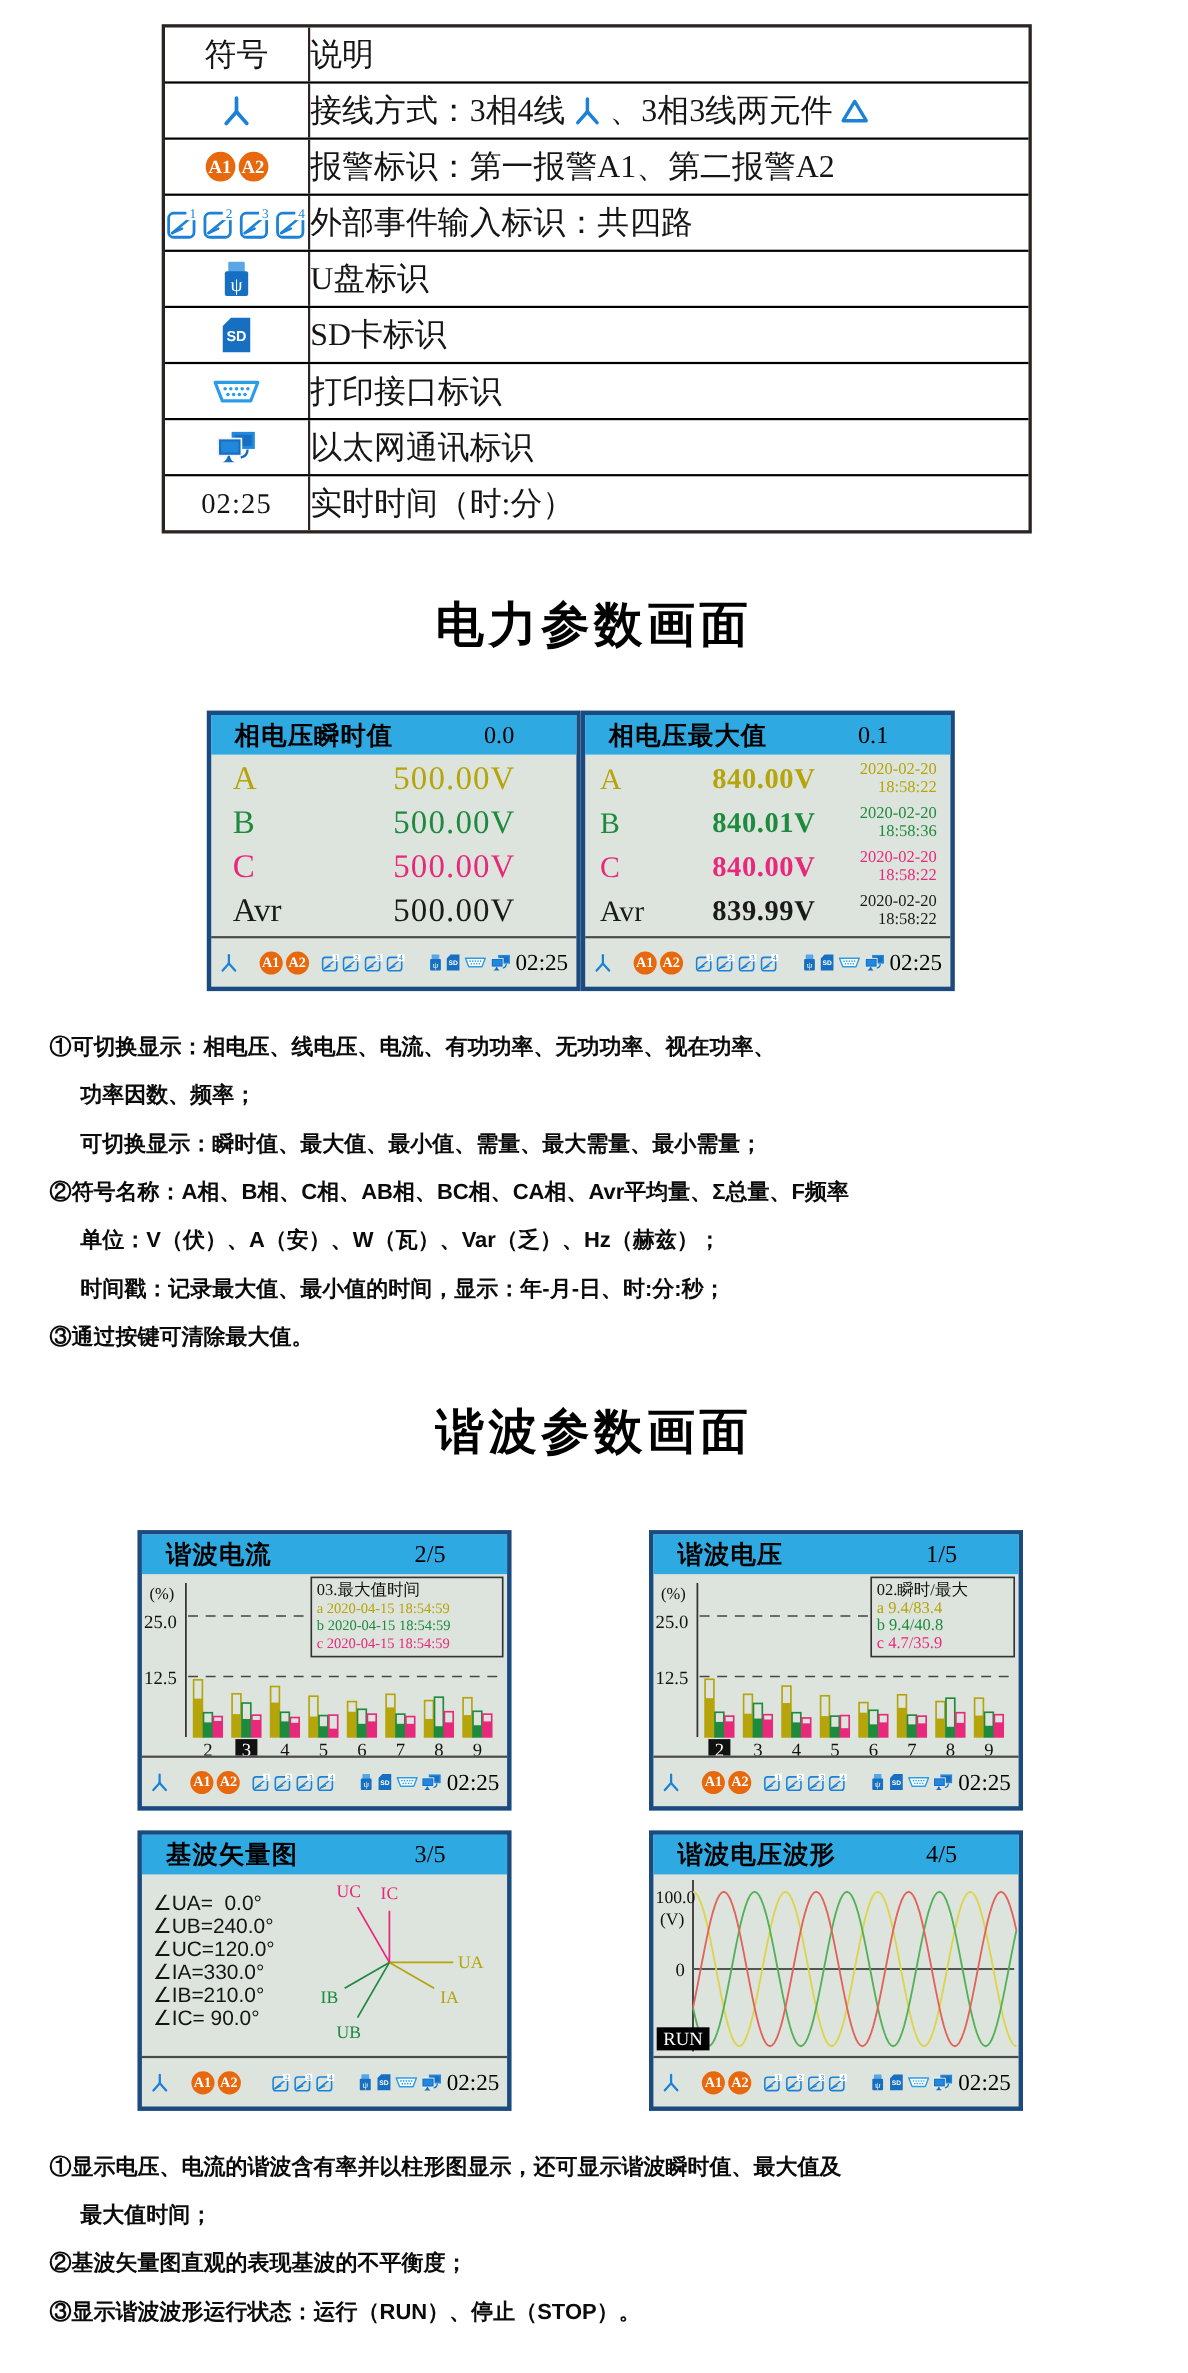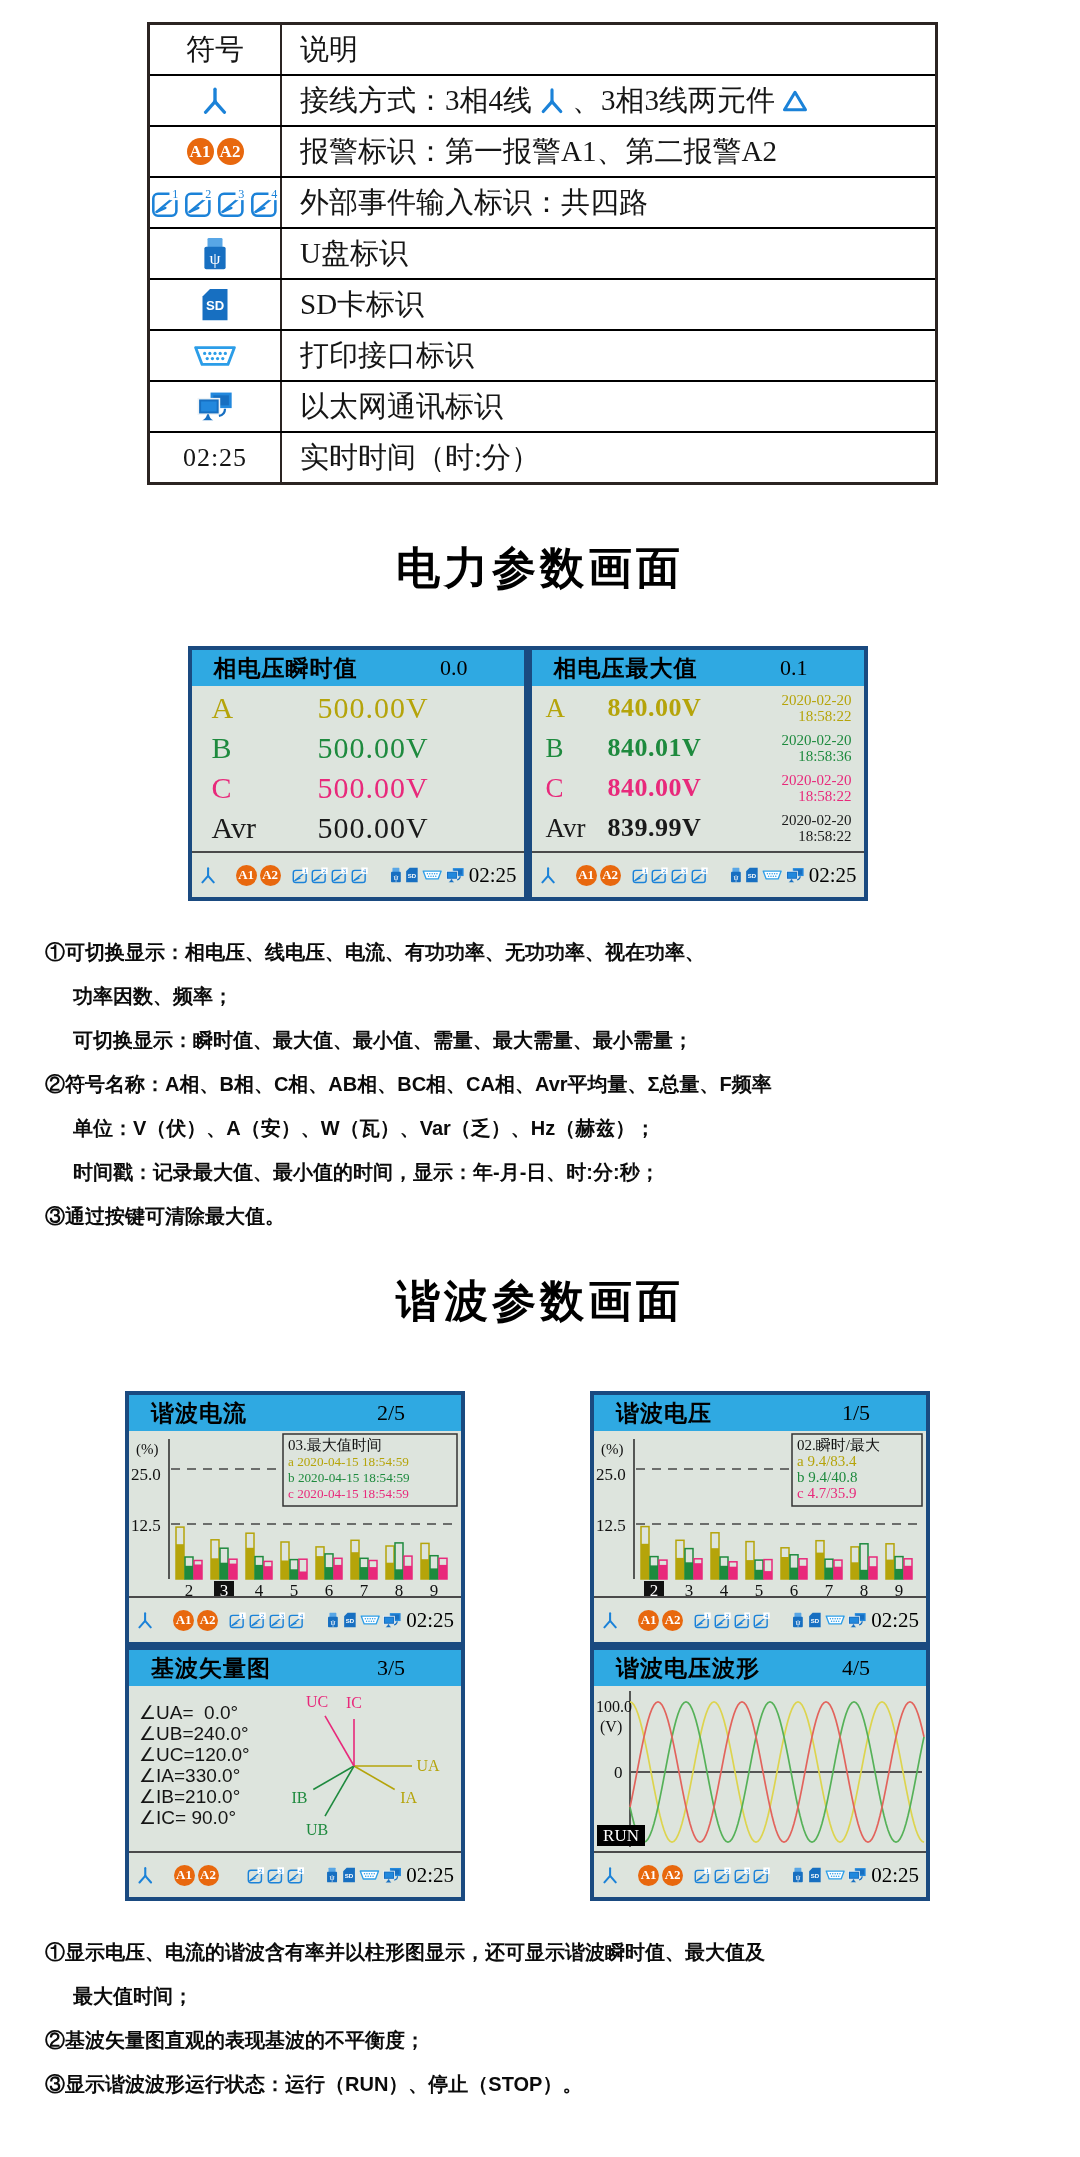--- a/index.html
+++ b/index.html
@@ -6,56 +6,56 @@
   body{width:1080px;height:2157px;position:relative;overflow:hidden;
        font-family:"Liberation Sans",sans-serif;color:#111;}
 
   
   .sym-table{margin:22px 0 0 147px;width:791px;border:3px solid #2b2422;
              font-family:"Liberation Serif",serif;font-size:29px;color:#151515;box-sizing:border-box;}
   .st-row{display:flex;border-bottom:2px solid #000000;height:49px;align-items:center;}
   .st-row:last-child{border-bottom:none;}
   .st-sym{width:130px;border-right:2px solid #2b2422;display:flex;align-items:center;
           justify-content:center;height:100%;gap:3px;flex:none;}
-  .st-desc{flex:1;padding-left:18px;display:flex;align-items:center;gap:6px;white-space:nowrap;}
+  .st-desc{flex:1;display:flex;align-items:center;gap:6px;white-space:nowrap;}
   .alarm-badge{display:inline-flex;align-items:center;justify-content:center;
                background:#e8680e;color:#fff;border-radius:50%;
                font-family:"Liberation Serif",serif;font-weight:bold;}
   .ab-lg{width:27px;height:27px;font-size:17px;}
   .ab-sm{width:21px;height:21px;font-size:13px;flex:none;}
   .st-time{font-size:26px;letter-spacing:1px;}
   [data-icon]{display:inline-flex;align-items:center;justify-content:center;line-height:0;}
 
   
   .section-title{text-align:center;font-size:44px;font-weight:bold;letter-spacing:4px;
                  color:#000;margin:0;}
   .title-power{margin-top:54px;}
   .title-harmonic{margin-top:40px;}
 
   
   .screens-row{display:flex;justify-content:center;margin:48px 150px 0 125px;}
   .screens-grid{display:flex;flex-wrap:wrap;justify-content:space-between;
-                margin:60px 150px 0 125px;}
+                row-gap:18px;margin:60px 150px 0 125px;}
   .lcd{width:340px;height:255px;border:4px solid #1a4a80;background:#dde4dd;
        box-sizing:border-box;display:flex;flex-direction:column;}
   .lcd-header{height:36px;background:#2fa9e2;display:flex;align-items:center;flex:none;}
   .lcd-title{font-weight:bold;font-size:23px;color:#000;margin-left:22px;letter-spacing:1px;}
   .lcd-page{margin-left:auto;margin-right:56px;font-family:"Liberation Serif",serif;font-size:22px;color:#000;}
   .lcd-body{flex:1;position:relative;overflow:hidden;}
   .lcd-status{height:44px;border-top:2px solid #4a4a4a;display:flex;align-items:center;
               padding:0 7px;flex:none;gap:3px;}
   .sb-time{font-family:"Liberation Serif",serif;font-size:21px;color:#000;margin-left:2px;white-space:nowrap;}
   .sb-gap{display:inline-block;flex:none;}
 
   
   .p-rows{padding-top:2px;}
   .p-row{display:flex;align-items:center;height:40px;padding:0 12px;
          font-family:"Liberation Serif",serif;}
   .p-lbl{width:106px;font-size:30px;padding-left:8px;flex:none;}
-  .p-val{font-size:30px;letter-spacing:1px;}
+  .p-val{font-size:30px;letter-spacing:1px;margin-left:40px;}
   .p-right .p-lbl{width:62px;font-size:27px;padding-left:2px;}
   .p-right .p-val{font-size:26px;letter-spacing:0.5px;font-weight:bold;}
   .p-ts{margin-left:auto;text-align:right;font-size:15px;line-height:16px;
         font-family:"Liberation Serif",serif;}
 
   .chart-holder{position:absolute;inset:0;}
   .vec-body{display:flex;height:100%;}
   .vec-list{font-family:Liberation Sans, sans-serif;font-size:19px;line-height:21px;
             padding:16px 0 0 10px;white-space:pre;color:#151515;flex:none;}
 

